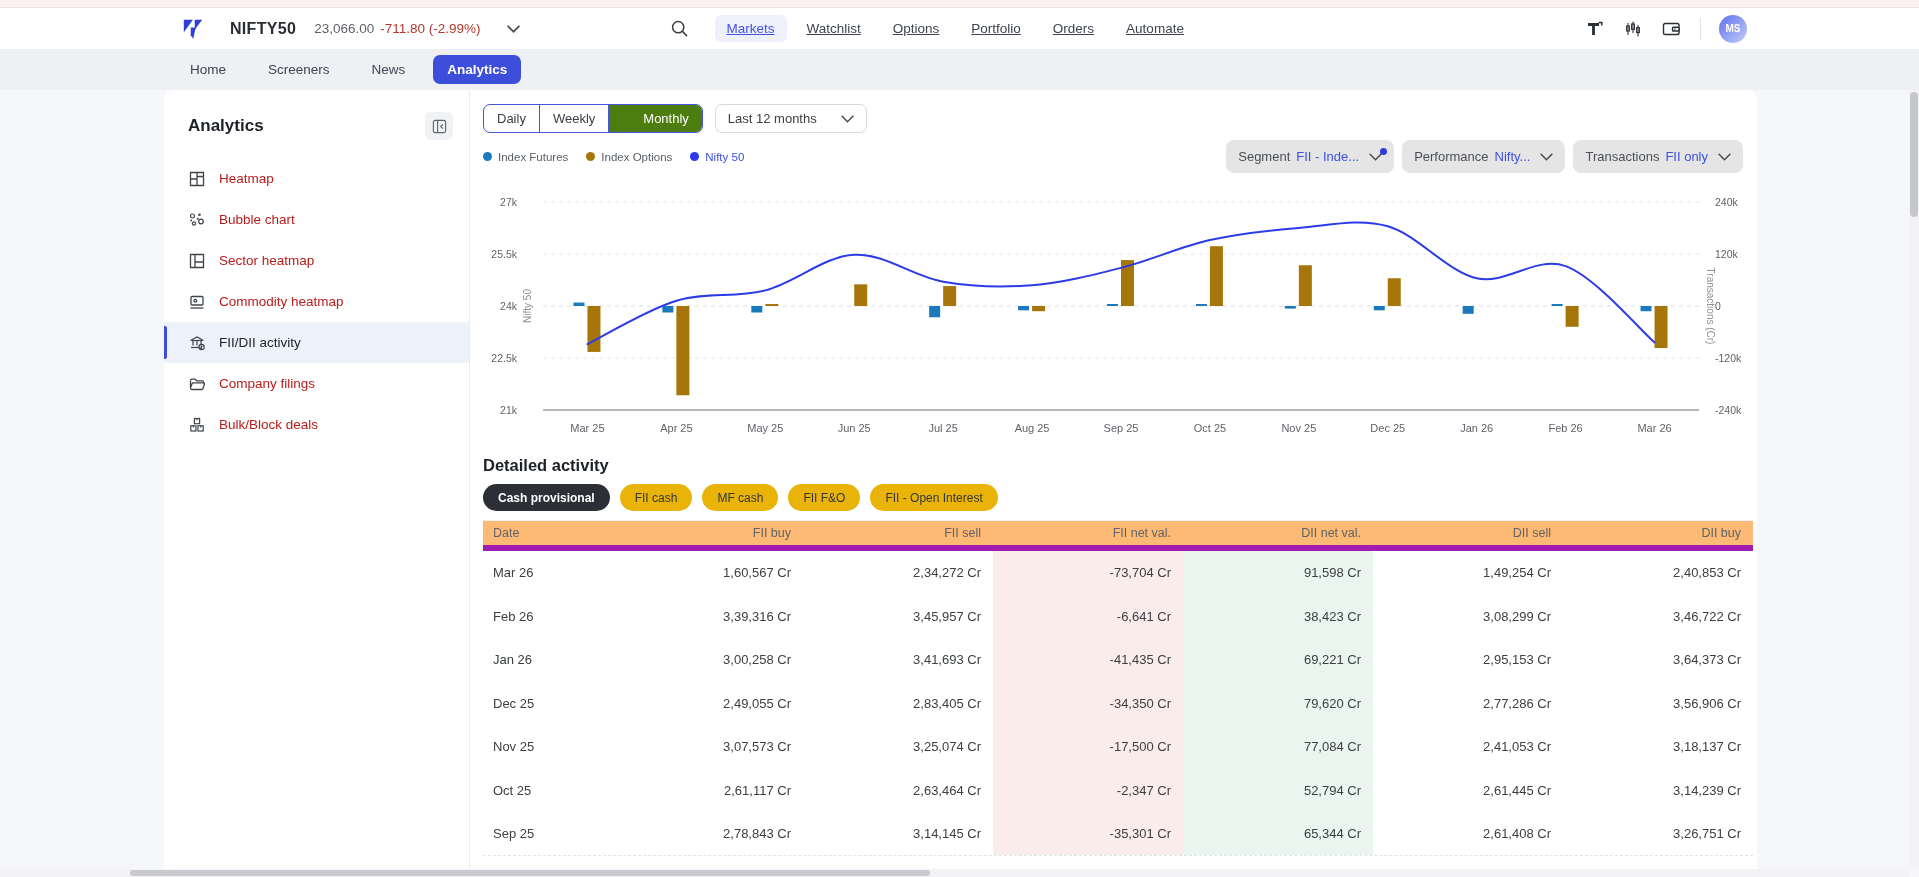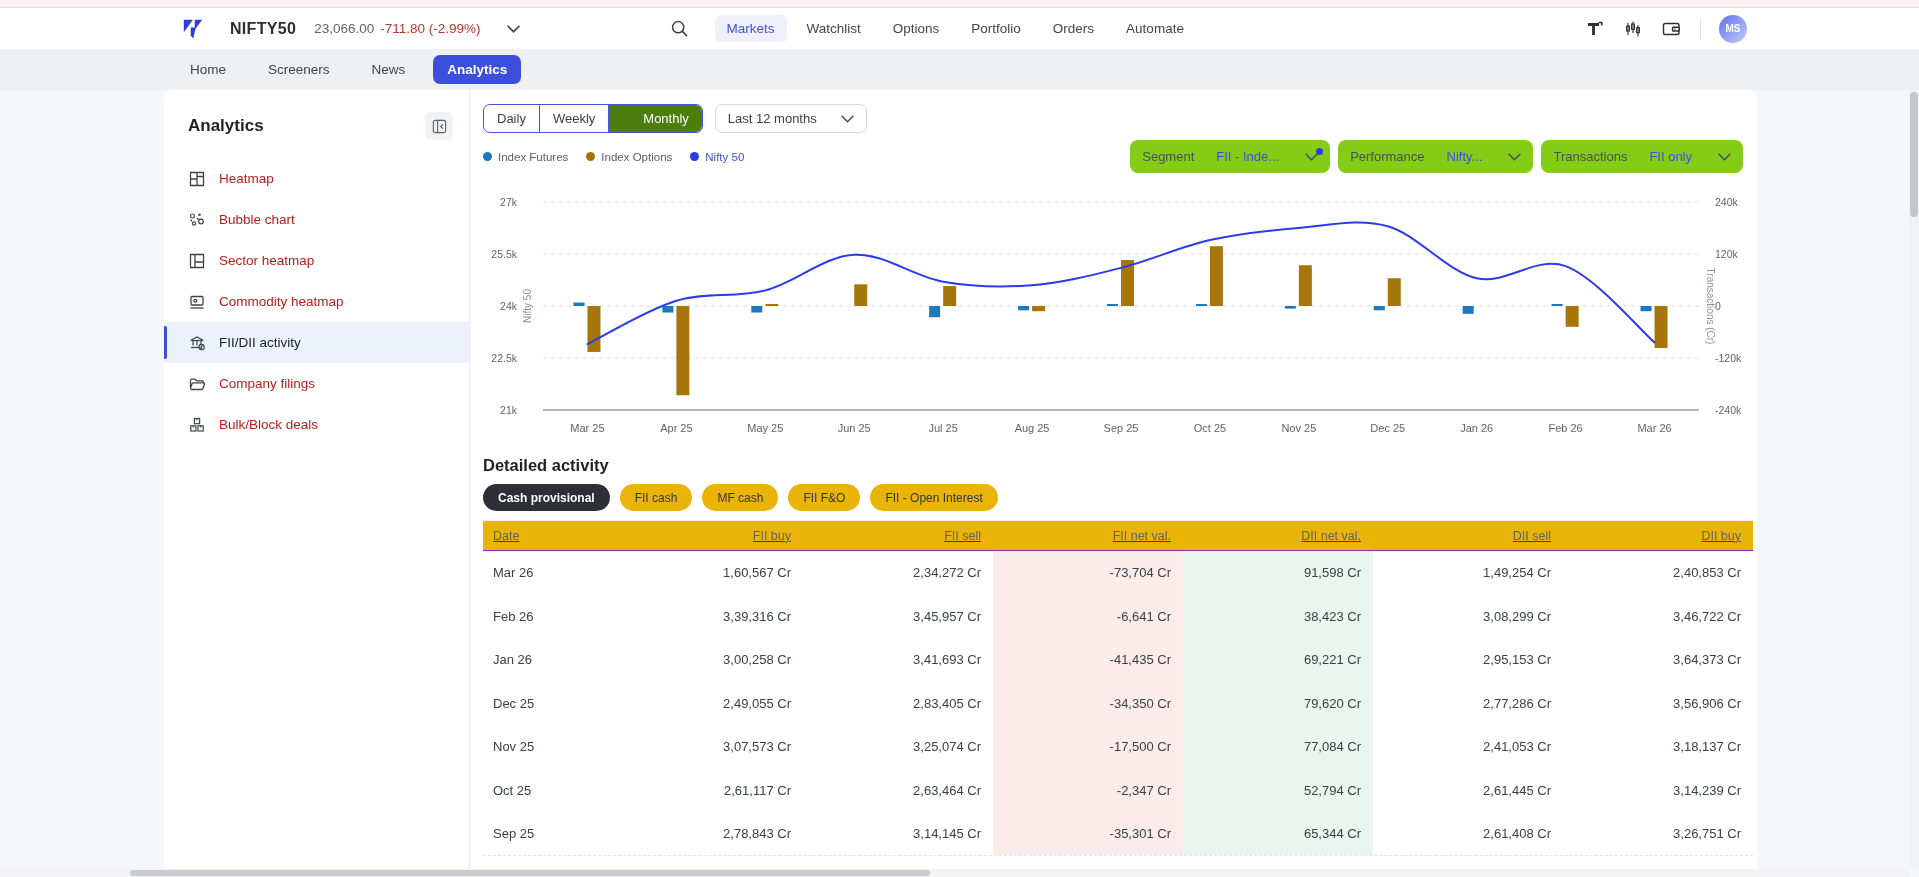--- a/index.html
+++ b/index.html
@@ -12,21 +12,21 @@
   
   .navbar { height:41px; background:#fff; display:flex; align-items:center; padding-left:178px; padding-right:172px; }
   .logo { width:30px; height:30px; display:flex; align-items:center; justify-content:center; margin-right:22px; cursor:pointer; }
   .sym-name { font-size:16px; font-weight:bold; color:#2a2e33; letter-spacing:.3px; margin-right:18px; }
   .sym-price { font-size:13.5px; color:#5f6368; }
   .sym-change { font-size:13.5px; color:#b5372e; margin-left:6px; }
   .sym-caret { margin-left:26px; color:#4a4f57; display:flex; cursor:pointer; }
   .nav-center { display:flex; align-items:center; margin-left:150px; }
   .search-btn { display:flex; align-items:center; color:#3c4043; cursor:pointer; margin-right:26px; }
   .nav-menu { display:flex; align-items:center; gap:8px; }
-  .nav-link { font-size:13.5px; color:#3f4450; padding:6px 12px; border-radius:6px; cursor:pointer; white-space:nowrap; }
+  .nav-link { font-size:13.5px; color:#3f4450; padding:6px 12px; border-radius:6px; cursor:pointer; white-space:nowrap;text-decoration:underline; }
   .nav-link.active { color:#4450e6; background:#eef0fb; }
   .nav-right { margin-left:auto; display:flex; align-items:center; gap:18px; }
   .nav-ic { display:flex; color:#2b2f36; cursor:pointer; }
   .nav-divider { width:1px; height:22px; background:#e2e3e8; }
   .avatar { width:28px; height:28px; border-radius:50%; background:linear-gradient(135deg,#6b79ec 10%,#95a3f3 55%,#c3cdf9); color:#fff;
             font-size:10px; font-weight:bold; display:flex; align-items:center; justify-content:center; cursor:pointer; }
 
   
   .subnav { height:41px; background:#eef0f4; display:flex; align-items:center; gap:14px; padding-left:176px; }
   .subnav-tab { font-size:13.5px; color:#3f4450; padding:7px 14px; border-radius:7px; cursor:pointer; }
@@ -52,37 +52,37 @@
   .seg-btn { padding:6px 13px; font-size:13px; color:#383d45; cursor:pointer; border-left:1px solid #4553dd; }
   .seg-btn:first-child { border-left:none; }
   .seg-btn.active { background:#4d7c0f; color:#fff; font-weight:normal;padding-left:34px; }
   .range-dd { margin-left:12px; display:inline-flex; align-items:center; gap:24px; border:1px solid #d5d8df; border-radius:7px;
               padding:6px 12px; font-size:13px; color:#3c4043; cursor:pointer; background:#fff; }
   .legend-row { position:absolute; left:12px; top:50px; right:14px; display:flex; align-items:center; justify-content:space-between; }
   .legend { display:flex; align-items:center; gap:18px; }
   .legend-item { display:flex; align-items:center; gap:6px; font-size:11.5px; color:#5b6068; cursor:pointer; }
   .legend-dot { width:9px; height:9px; border-radius:50%; }
   .filters { display:flex; align-items:center; gap:8px; }
-  .filter { position:relative; display:inline-flex; align-items:center; gap:22px; background:#84cc16; border-radius:8px; padding:9px 12px; font-size:13px; cursor:pointer; }
+  .filter { position:relative; display:inline-flex; align-items:center; gap:6px; background:#e5e5e5; border-radius:8px; padding:9px 12px; font-size:13px; cursor:pointer; }
   .filter .f-label { color:#4a4f57; }
   .filter .f-value { color:#3d51e0; }
   .filter .chev { color:#4a4f57; display:flex; margin-left:4px; }
   .f-dot { position:absolute; top:8px; right:7px; width:7px; height:7px; border-radius:50%; background:#2f3cdb; }
 
   .chart-wrap { position:absolute; left:10px; top:100px; }
 
   .detail-title { position:absolute; left:12px; top:366px; font-size:16.5px; font-weight:bold; color:#1d2127; }
   .chips { position:absolute; left:12px; top:394px; display:flex; align-items:center; gap:10px; }
   .chip { height:27px; display:inline-flex; align-items:center; padding:0 15px; border-radius:14px; background:#eab308; font-size:12px; color:#33373d; cursor:pointer; }
   .chip.active { background:#2d2f36; color:#fff; font-weight:bold; }
 
   
   .table { position:absolute; left:12px; top:430px; width:1270px; }
   .t-head, .t-row { display:grid; grid-template-columns:130px repeat(6,190px); align-items:center; }
-  .t-head { height:31px; background:#eab308; border-top:1px solid #edeef2; border-bottom:1px solid #a21caf;text-decoration:underline; }
+  .t-head { height:31px; background:#fdba74; border-top:1px solid #edeef2; border-bottom:6px solid #a21caf; }
   .t-head .cell { font-size:12.5px; color:#5f6368; }
   .t-row { height:43.5px; }
   .t-row:last-child { border-bottom:1px dashed #e3e5ea; }
   .cell { text-align:right; padding-right:12px; font-size:13px; color:#3c4043; }
   .cell.date { text-align:left; padding-left:10px; padding-right:0; }
   .t-row .cell.neg-col { background:#fbecec; height:100%; display:flex; align-items:center; justify-content:flex-end; }
   .t-row .cell.pos-col { background:#e9f5ee; height:100%; display:flex; align-items:center; justify-content:flex-end; }
 
   
   .vscroll { position:absolute; right:0; top:90px; bottom:8px; width:10px; background:#f3f3f5; }

